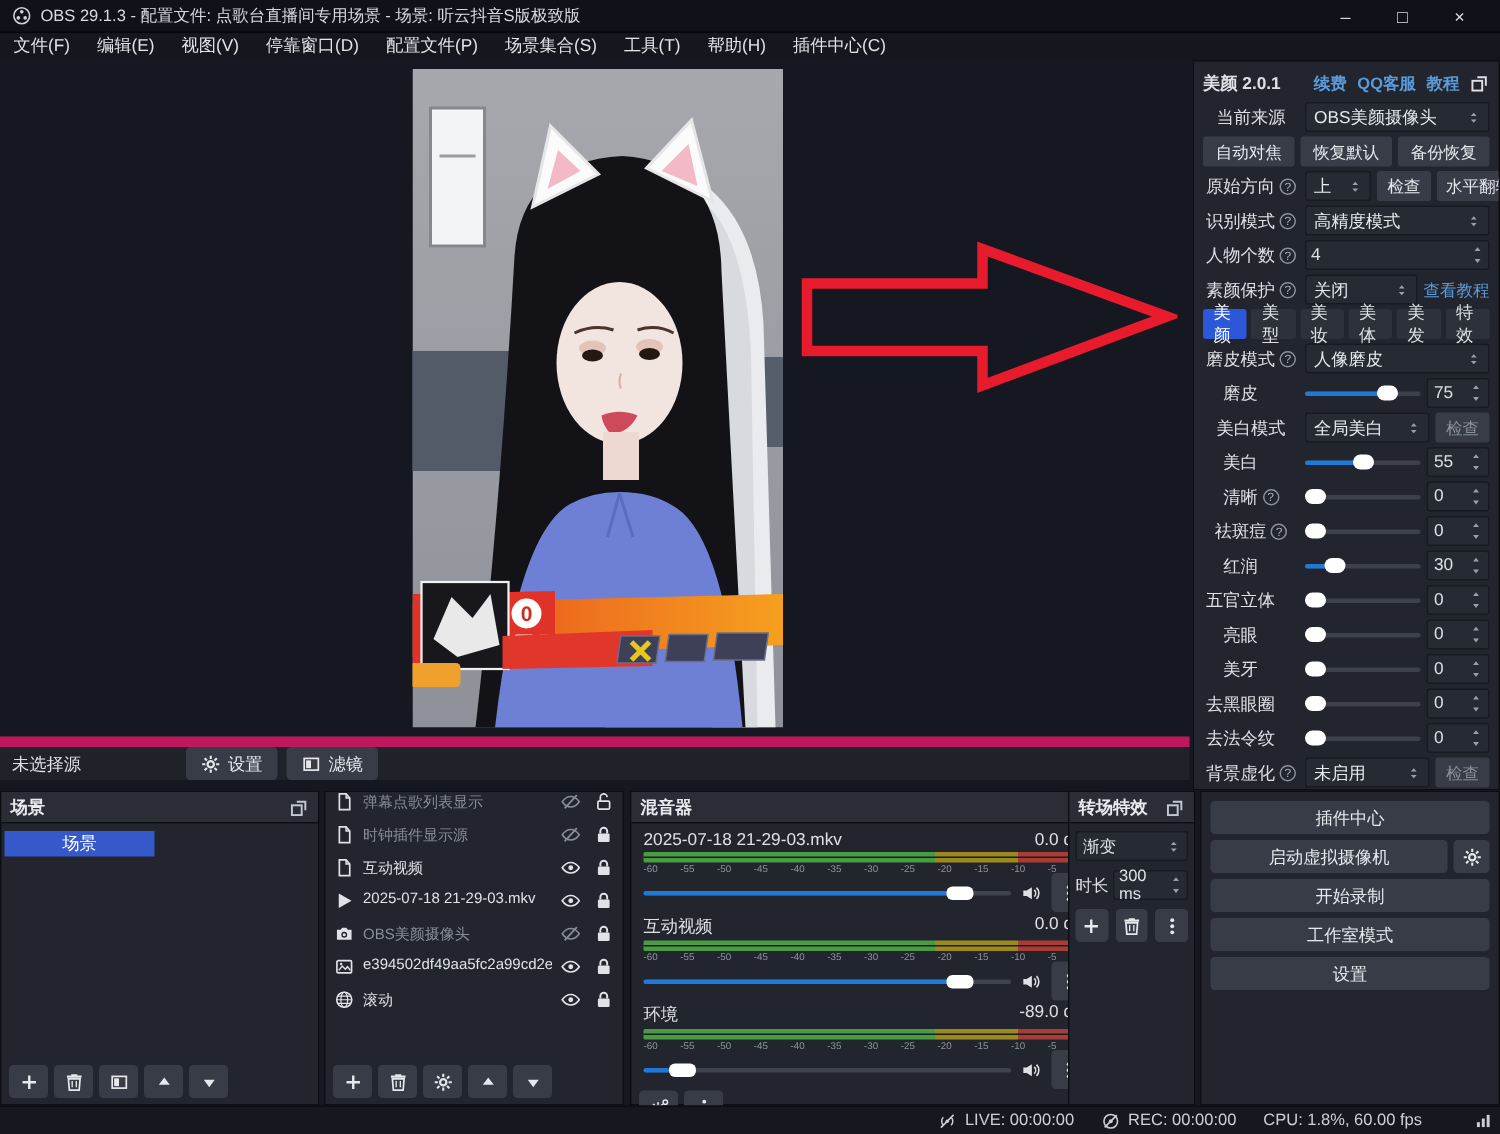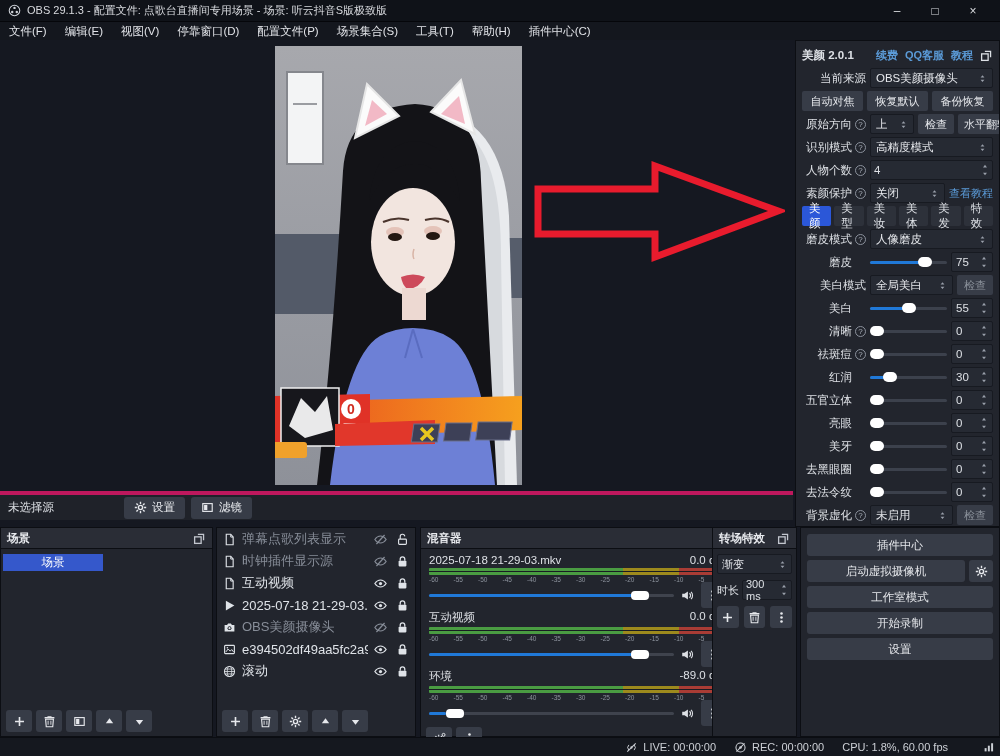--- a/index.html
+++ b/index.html
@@ -11,36 +11,36 @@
 
 .titlebar{position:absolute;left:0;top:0;width:1000px;height:22px;background:#0f1218;display:flex;align-items:center;gap:6px;padding:0 8px;font-size:11px;color:#d8dade;border-bottom:1px solid #05060a}
 .win-btns{margin-left:auto;display:flex}
 .win-btn{width:38px;height:22px;background:transparent;color:#d8dade;font-size:12px;line-height:22px;text-align:center}
 .menubar{position:absolute;left:0;top:22px;width:1000px;height:18px;background:#14171e;display:flex;align-items:center;font-size:11.5px;color:#e2e4e8}
 .menu-item{padding:0 9px;height:18px;line-height:18px}
 
 .canvas{position:absolute;left:0;top:40px;width:793px;height:480px;background:#151821}
 .preview{position:absolute;left:275px;top:6px;width:247px;height:439px;overflow:hidden}
 .red-arrow{position:absolute;left:533px;top:118px;width:252px;height:108px}
-.selbar{position:absolute;left:0;bottom:0;width:793px;height:29px;background:#1f2229;border-top:4px solid #be185d;display:flex;align-items:center;padding:0 8px;font-size:11.5px;gap:6px}
+.selbar{position:absolute;left:0;bottom:0;width:793px;height:29px;background:#1f2229;border-top:7px solid #be185d;display:flex;align-items:center;padding:0 8px;font-size:11.5px;gap:6px}
 .selbar .gap{width:58px}
 .bar-btn{height:22px;background:#373c47;color:#e6e8ec;border-radius:3px;padding:0 10px;display:flex;align-items:center;gap:5px;font-size:11.5px}
 
 .dock{position:absolute;top:527px;height:210px;background:#22252d;border:1px solid #0c0e13;display:flex;flex-direction:column}
 .dock-header{height:21px;flex:0 0 21px;background:#2a2d36;border-bottom:1px solid #0c0e13;display:flex;align-items:center;padding:0 6px;font-size:11.5px;font-weight:bold;color:#e8eaee}
 .dock-header .ic{margin-left:auto;color:#c3c7cf}
 .sq-btn{width:26px;height:22px;background:#373c47;border-radius:3px;color:#e6e8ec;display:flex;align-items:center;justify-content:center}
 .tools{margin-top:auto;display:flex;gap:4px;padding:4px 5px}
 
 .dock-scenes{left:0;width:213px}
 .scene-item{width:100px;height:17px;margin:5px 0 0 2px;display:flex;align-items:center;justify-content:center;font-size:11.5px;color:#fff}
 .scene-item.selected{background:#3558cb}
 
 .dock-sources{left:216px;width:200px}
-.src-row{height:22px;display:flex;align-items:center;gap:6px;padding:0 6px;font-size:13px;color:#dfe3e8;white-space:nowrap}
+.src-row{height:22px;display:flex;align-items:flex-start;gap:6px;padding:0 6px;font-size:10px;color:#dfe3e8;white-space:nowrap}
 .src-row .src-label{overflow:hidden;text-overflow:clip;flex:1}
 .src-row.dim .src-label,.src-row.dim .u-eye-wrap{color:#878d98}
 .src-row .right-ics{margin-left:auto;display:flex;gap:9px;align-items:center;color:#dfe3e8}
 
 .dock-mixer{left:420px;width:312px}
 .mx-track{padding:5px 8px 0 8px}
 .mx-top{display:flex;font-size:11.5px;margin-bottom:2px}
 .mx-db{margin-left:auto}
 .mx-meter{height:7px;border-radius:1px;position:relative;background:linear-gradient(90deg,#4a9c42 0%,#4a9c42 66%,#9d8a1d 66%,#9d8a1d 85%,#a93c35 85%,#a93c35 100%)}
 .mx-meter::after{content:"";position:absolute;left:0;right:0;top:3px;height:1px;background:#191c23}
@@ -64,21 +64,21 @@
 .ctl-row{display:flex;gap:4px}
 .ctl-btn{flex:1;height:22px;background:#373c47;border-radius:3px;color:#e6e8ec;font-size:11.5px}
 .ctl-gear{flex:0 0 24px;height:22px}
 
 .beauty{position:absolute;left:795px;top:40px;width:205px;height:487px;background:#22252d;border:1px solid #0c0e13;padding:4px 6px;display:flex;flex-direction:column;gap:3px;font-size:11.5px;overflow:hidden}
 .b-header{display:flex;align-items:center;gap:7px;height:20px;flex:0 0 20px;font-weight:bold}
 .b-links{display:flex;gap:7px;margin-left:auto;font-weight:bold}
 .b-link{color:#5b9bd8;font-size:11px}
 .b-popup{color:#c3c7cf}
 .b-row{display:flex;align-items:center;gap:4px;height:20px;flex:0 0 20px}
-.b-label{display:flex;align-items:center;justify-content:flex-end;gap:3px;width:64px;flex:0 0 64px;text-align:right;white-space:nowrap;color:#dde0e5}
+.b-label{display:flex;align-items:center;justify-content:center;gap:3px;width:64px;flex:0 0 64px;text-align:right;white-space:nowrap;color:#dde0e5}
 .q{width:11px;height:11px;flex:0 0 11px;border:1px solid #8b919c;border-radius:50%;font-size:8px;line-height:10px;text-align:center;color:#aab0ba}
 .b-dd{flex:1;height:20px;background:#262a33;border:1px solid #171a21;border-radius:2px;display:flex;align-items:center;padding:0 5px;color:#e6e8ec}
 .b-dd .ic{margin-left:auto;color:#9aa0ab;width:9px;height:11px}
 .b-btn{flex:1;height:20px;background:#373c47;border-radius:2px;color:#e6e8ec;font-size:11px;display:flex;align-items:center;justify-content:center;white-space:nowrap;padding:0 4px}
 .b-btn.sm{flex:0 0 36px}
 .b-btn.md{flex:0 0 56px}
 .b-btn.disabled{color:#8a9099}
 .b-tabs{display:flex;gap:3px;height:20px;flex:0 0 20px}
 .b-tab{padding:0 7px;border-radius:2px;background:#2d313a;display:flex;align-items:center;font-size:11.5px;color:#dde0e5}
 .b-tab.active{background:#2b57d8;color:#fff}
@@ -1028,25 +1028,25 @@
   </div>
       <div class="ctl-row">
     <button class="ctl-btn"><span class="ctl-label">启动虚拟摄像机</span></button>
     <button class="ctl-gear sq-btn">
           <svg class="ic">
             <use href="#i-gear"></use>
           </svg>
         </button>
   </div>
       <div class="ctl-row">
+    <button class="ctl-btn"><span class="ctl-label">开始录制</span></button>
+
+  </div>
+      <div class="ctl-row">
     <button class="ctl-btn"><span class="ctl-label">工作室模式</span></button>
-
-  </div>
-      <div class="ctl-row">
-    <button class="ctl-btn"><span class="ctl-label">开始录制</span></button>
 
   </div>
       <div class="ctl-row">
     <button class="ctl-btn"><span class="ctl-label">设置</span></button>
 
   </div>
     </div>
 </div>
 
 <div class="statusbar">

